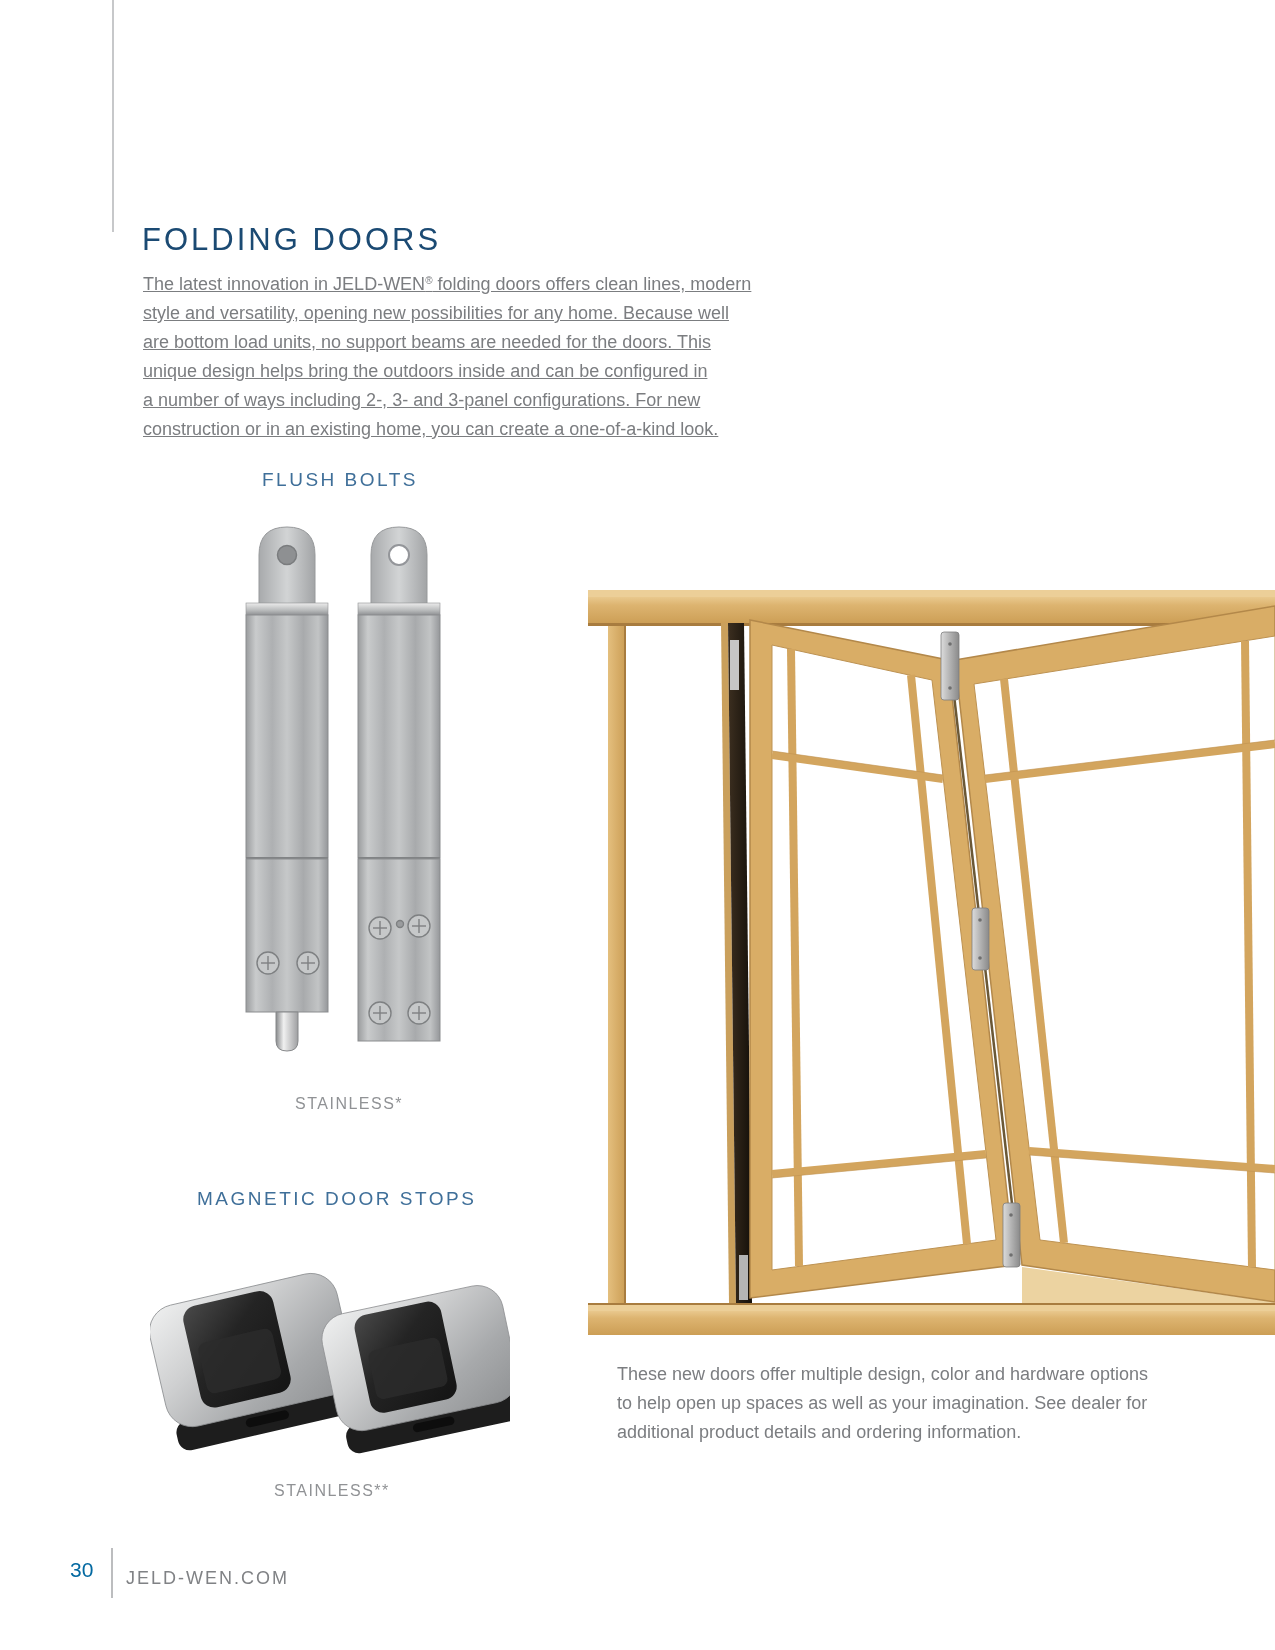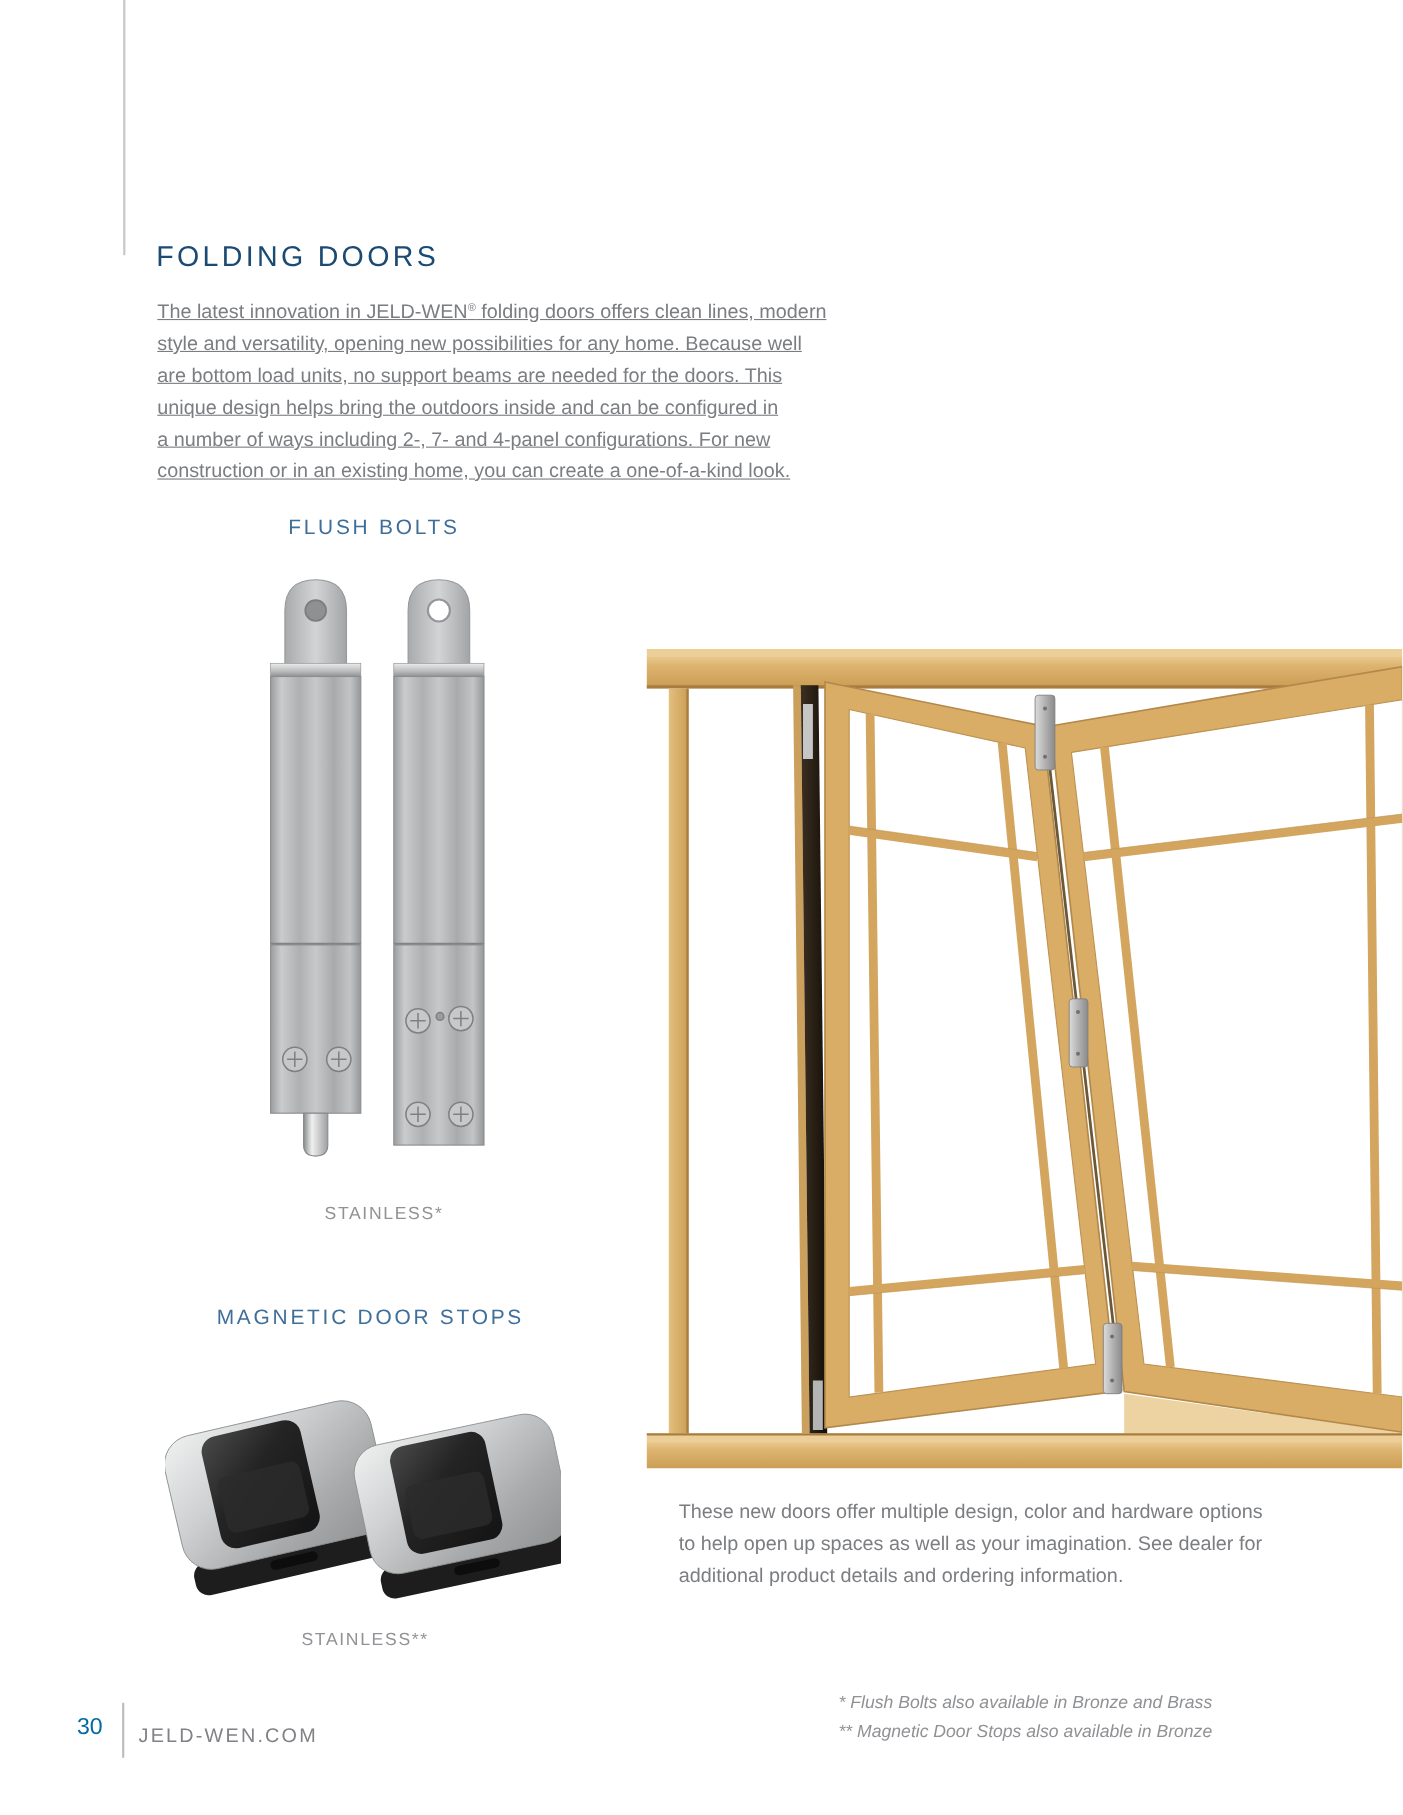--- a/index.html
+++ b/index.html
@@ -9,21 +9,21 @@
     background:#ffffff;
     overflow:hidden;
     font-family:"Liberation Sans", sans-serif;
   }
   .accent-line{
     position:absolute;left:112px;top:0;width:2px;height:232px;
     background:#c7c8ca;
   }
   .page-title{
     position:absolute;left:142px;top:201px;
-    font-size:26px;font-weight:400;letter-spacing:3px;
+    font-size:31px;font-weight:400;letter-spacing:3px;
     color:#1b4a73;white-space:nowrap;
   }
   .intro{
     position:absolute;left:143px;top:266px;
     font-size:18px;color:#7b7d80;line-height:29px;white-space:nowrap;text-decoration:underline;
   }
   .intro .reg{font-size:10px;vertical-align:6px;}
   .section-heading{
     position:absolute;
     font-size:19px;font-weight:400;letter-spacing:2.5px;
@@ -70,21 +70,21 @@
 
   <div class="accent-line"></div>
 
   <h1 class="page-title">FOLDING DOORS</h1>
 
   <div class="intro">
     <div><span>The latest innovation in JELD-WEN</span><span class="reg">®</span><span> folding doors offers clean lines, modern</span></div>
     <div>style and versatility, opening new possibilities for any home. Because well</div>
     <div>are bottom load units, no support beams are needed for the doors. This</div>
     <div>unique design helps bring the outdoors inside and can be configured in</div>
-    <div>a number of ways including 2-, 7- and 4-panel configurations. For new</div>
+    <div>a number of ways including 2-, 3- and 3-panel configurations. For new</div>
     <div>construction or in an existing home, you can create a one-of-a-kind look.</div>
   </div>
 
   <div class="section-heading heading-flush">FLUSH BOLTS</div>
 
   <svg class="photo photo-flush" viewBox="0 0 230 545">
     <defs>
       <linearGradient id="steelBody" x1="0" y1="0" x2="1" y2="0">
         <stop offset="0" stop-color="#9a9c9e"></stop>
           <stop offset="0.12" stop-color="#c9cbcc"></stop>
@@ -280,22 +280,18 @@
       </g>
     </g>
   </svg>
 
   <div class="door-caption">
     <div>These new doors offer multiple design, color and hardware options</div>
     <div>to help open up spaces as well as your imagination. See dealer for</div>
     <div>additional product details and ordering information.</div>
   </div>
 
-  <div class="footnotes">
-    <div>* Flush Bolts also available in Bronze and Brass</div>
-    <div>** Magnetic Door Stops also available in Bronze</div>
-  </div>
 
   <div class="footer-pagenum">30</div>
   <div class="footer-divider"></div>
   <div class="footer-site">JELD-WEN.COM</div>
 
 </div>
 
 </body></html>

